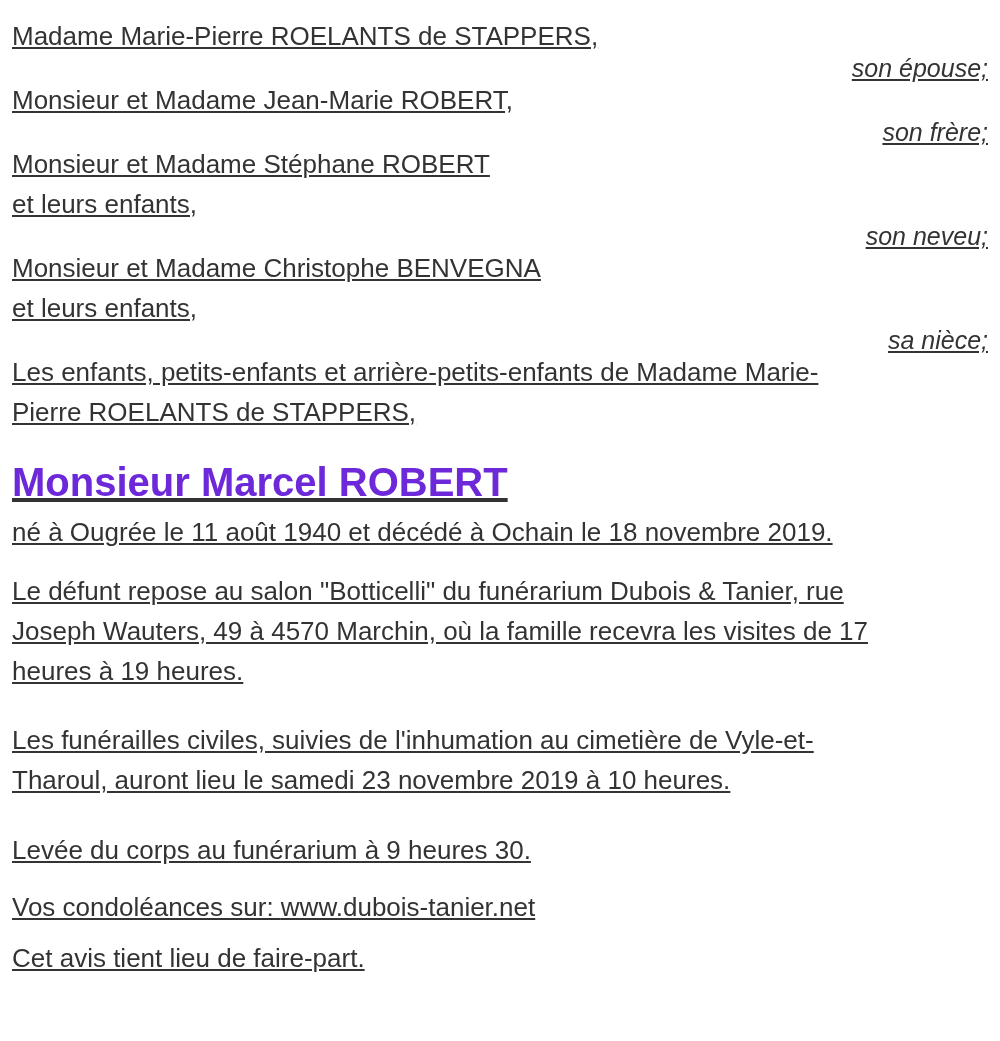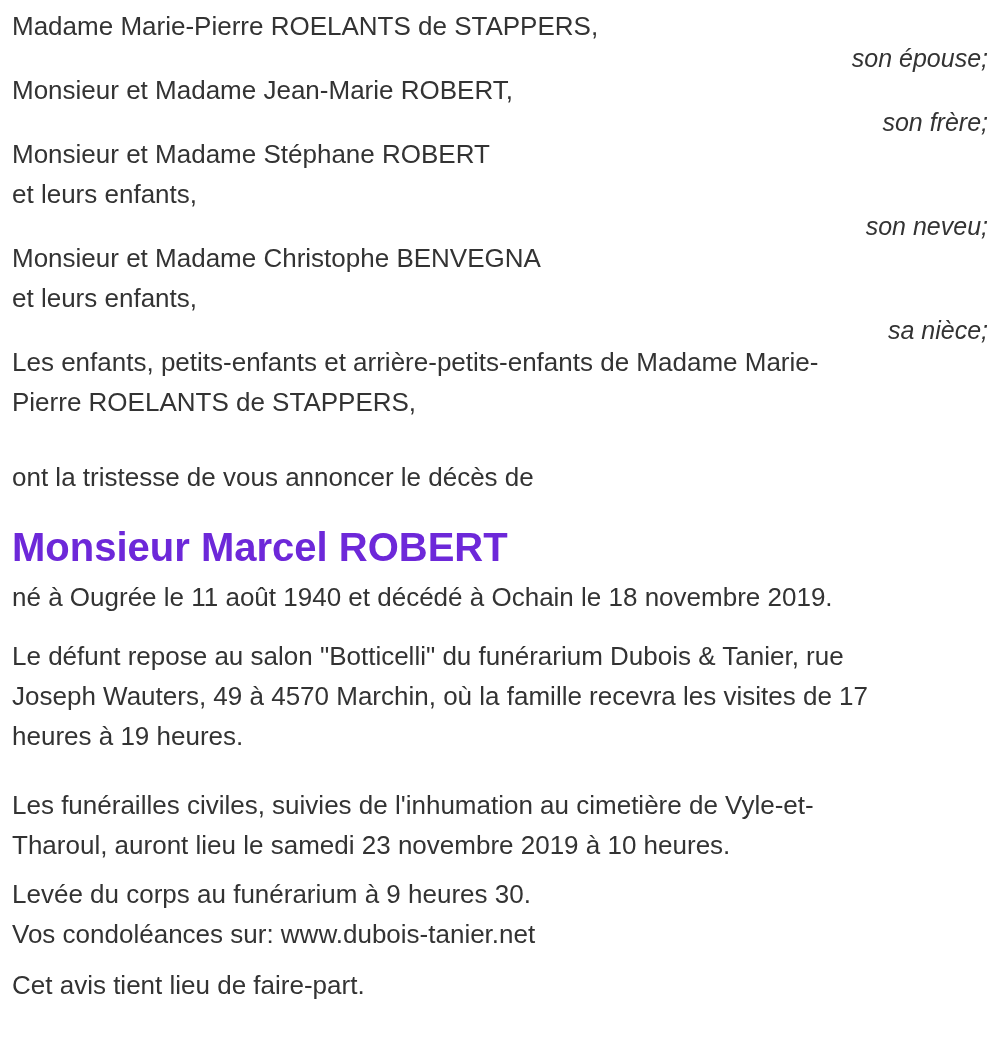--- a/index.html
+++ b/index.html
@@ -6,21 +6,21 @@
   body {
     width: 1000px;
     height: 1041px;
     background: #ffffff;
     color: #333333;
     font-family: "Liberation Sans", "DejaVu Sans", sans-serif;
     font-size: 26px;
     line-height: 40px;
     overflow: hidden;
   }
-  .doc { padding: 6px 12px 0 12px; }
+  .doc { padding: 16px 12px 0 12px; text-decoration: underline; }
   p { margin: 0; }
   .name { white-space: pre; }
   .relation {
     font-style: italic;
     font-size: 25px;
     line-height: 24px;
     text-align: right;
     white-space: pre;
   }
   .intro { margin-top: 35px; white-space: pre; }
@@ -29,22 +29,22 @@
     font-size: 40px;
     line-height: 48px;
     font-weight: 700;
     color: #6d28d9;
     white-space: pre;
   }
   .life { margin-top: 6px; white-space: pre; }
   .para { white-space: pre; }
   .p1 { margin-top: 19px; }
   .p2 { margin-top: 29px; }
-  .p3 { margin-top: 9px; }
-  .p4 { }
+  .p3 { margin-top: 30px; }
+  .p4 { margin-top: 17px; }
   .p5 { margin-top: 11px; }
 </style>
 </head>
 <body>
 
 <main class="doc">
 
   <section>
 
     <div class="group">
@@ -69,21 +69,20 @@
       <p class="relation">sa nièce;</p>
     </div>
 
     <div class="group">
       <p class="name">Les enfants, petits-enfants et arrière-petits-enfants de Madame Marie-
 Pierre ROELANTS de STAPPERS,</p>
     </div>
 
   </section>
 
-  <p class="intro">ont la tristesse de vous annoncer le décès de</p>
 
   <h1 class="deceased">Monsieur Marcel ROBERT</h1>
 
   <p class="life">né à Ougrée le 11 août 1940 et décédé à Ochain le 18 novembre 2019.</p>
 
   <p class="para p1">Le défunt repose au salon "Botticelli" du funérarium Dubois &amp; Tanier, rue
 Joseph Wauters, 49 à 4570 Marchin, où la famille recevra les visites de 17
 heures à 19 heures.</p>
 
   <p class="para p2">Les funérailles civiles, suivies de l'inhumation au cimetière de Vyle-et-

